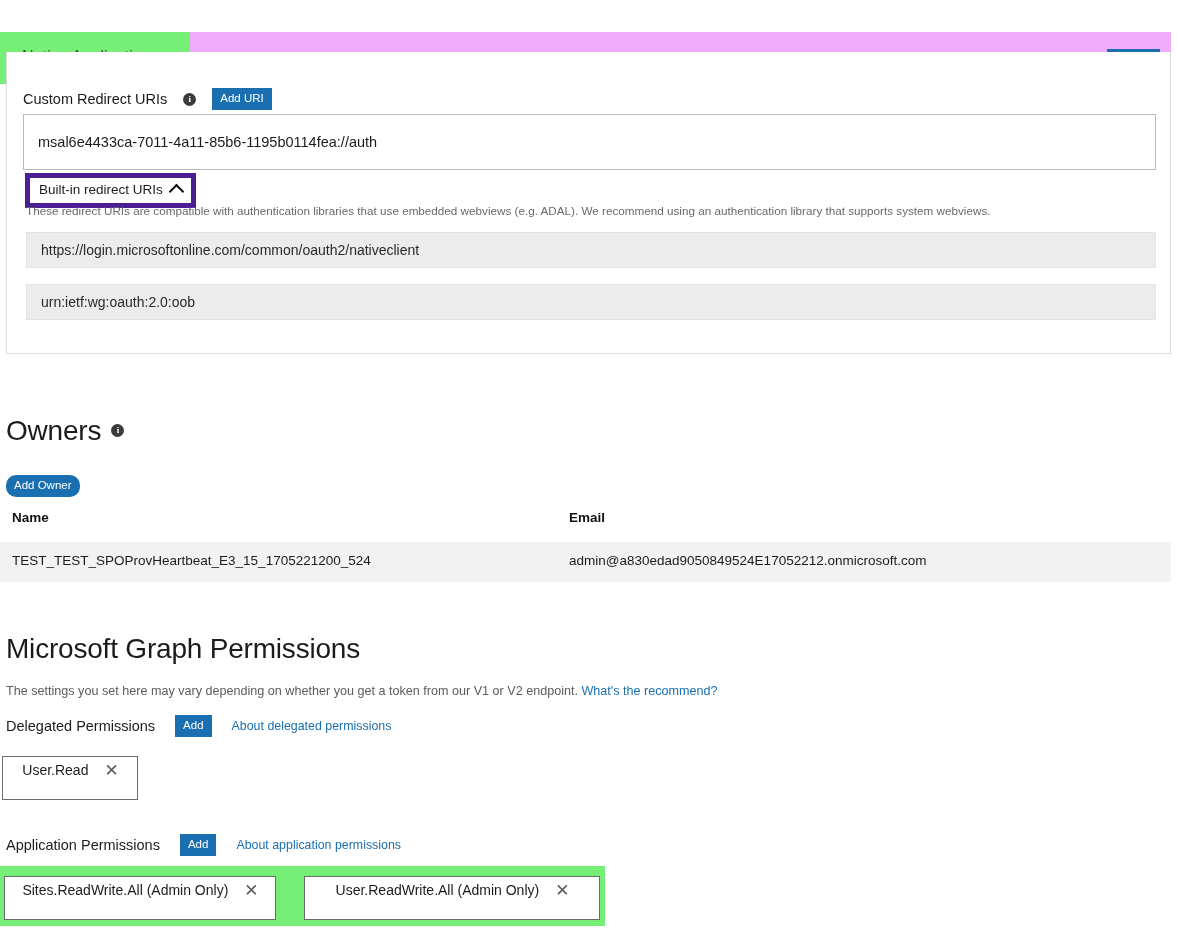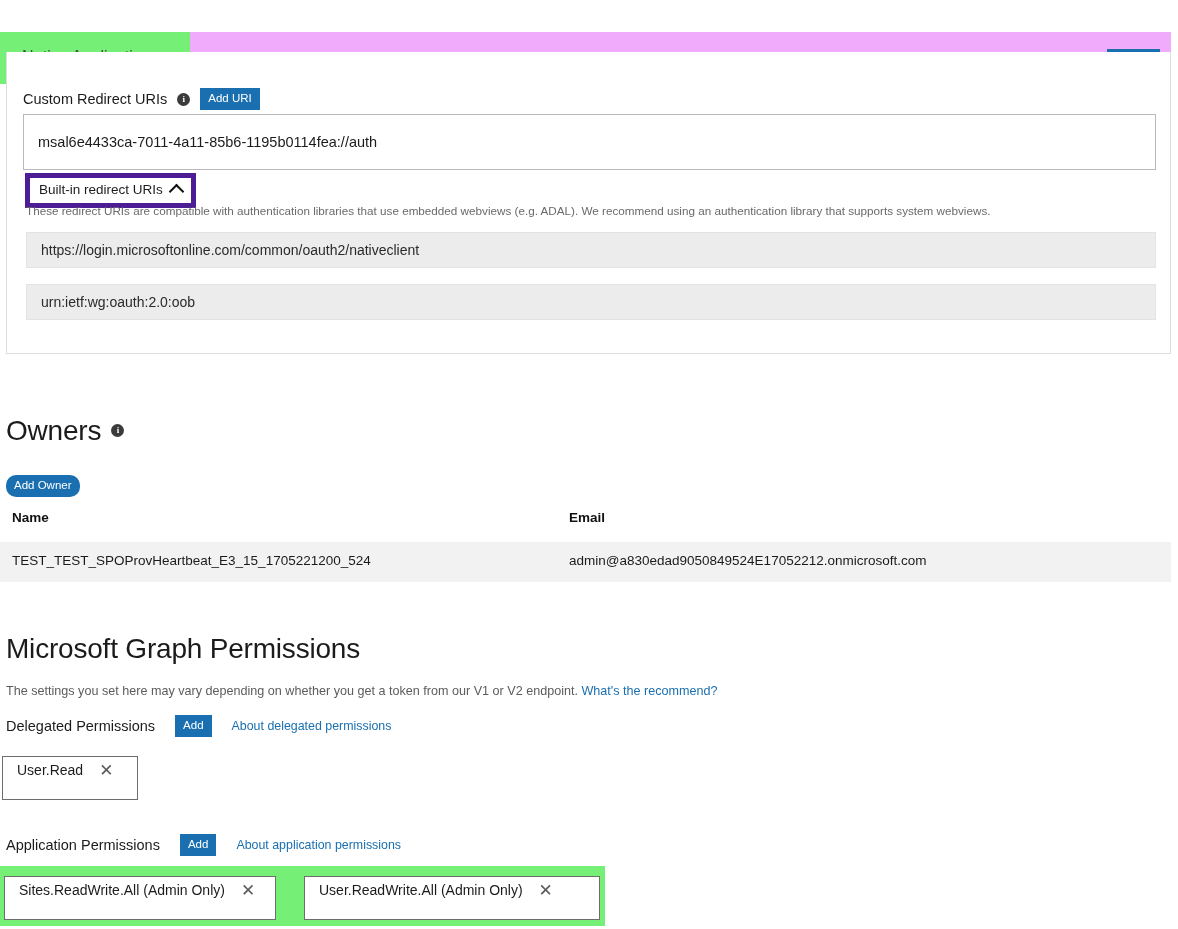--- a/index.html
+++ b/index.html
@@ -69,21 +69,21 @@
     border-top: none;
     box-sizing: border-box;
     background: #fff;
   }
   .row-label-line {
     position: absolute;
     left: 16px;
     top: 36px;
     display: flex;
     align-items: center;
-    gap: 10px;
+    gap: 16px;
   }
   .field-label {
     font-size: 14.5px;
     color: #1b1b1b;
   }
   .info-icon {
     display: inline-block;
     width: 13px;
     height: 13px;
     border-radius: 50%;
@@ -242,21 +242,21 @@
   .perm-about {
     font-size: 12.4px;
   }
 
   .chip {
     border: 1px solid #6d6d6d;
     background: #fff;
     box-sizing: border-box;
     display: flex;
     align-items: center;
-    justify-content: flex-start;
+    justify-content: center;
     font-size: 14px;
     color: #1b1b1b;
     padding: 0 13px 16px 14px;
     height: 44px;
     cursor: default;
   }
   .chip-x {
     color: #5d5d5d;
     font-size: 17px;
     margin-left: 16px;

